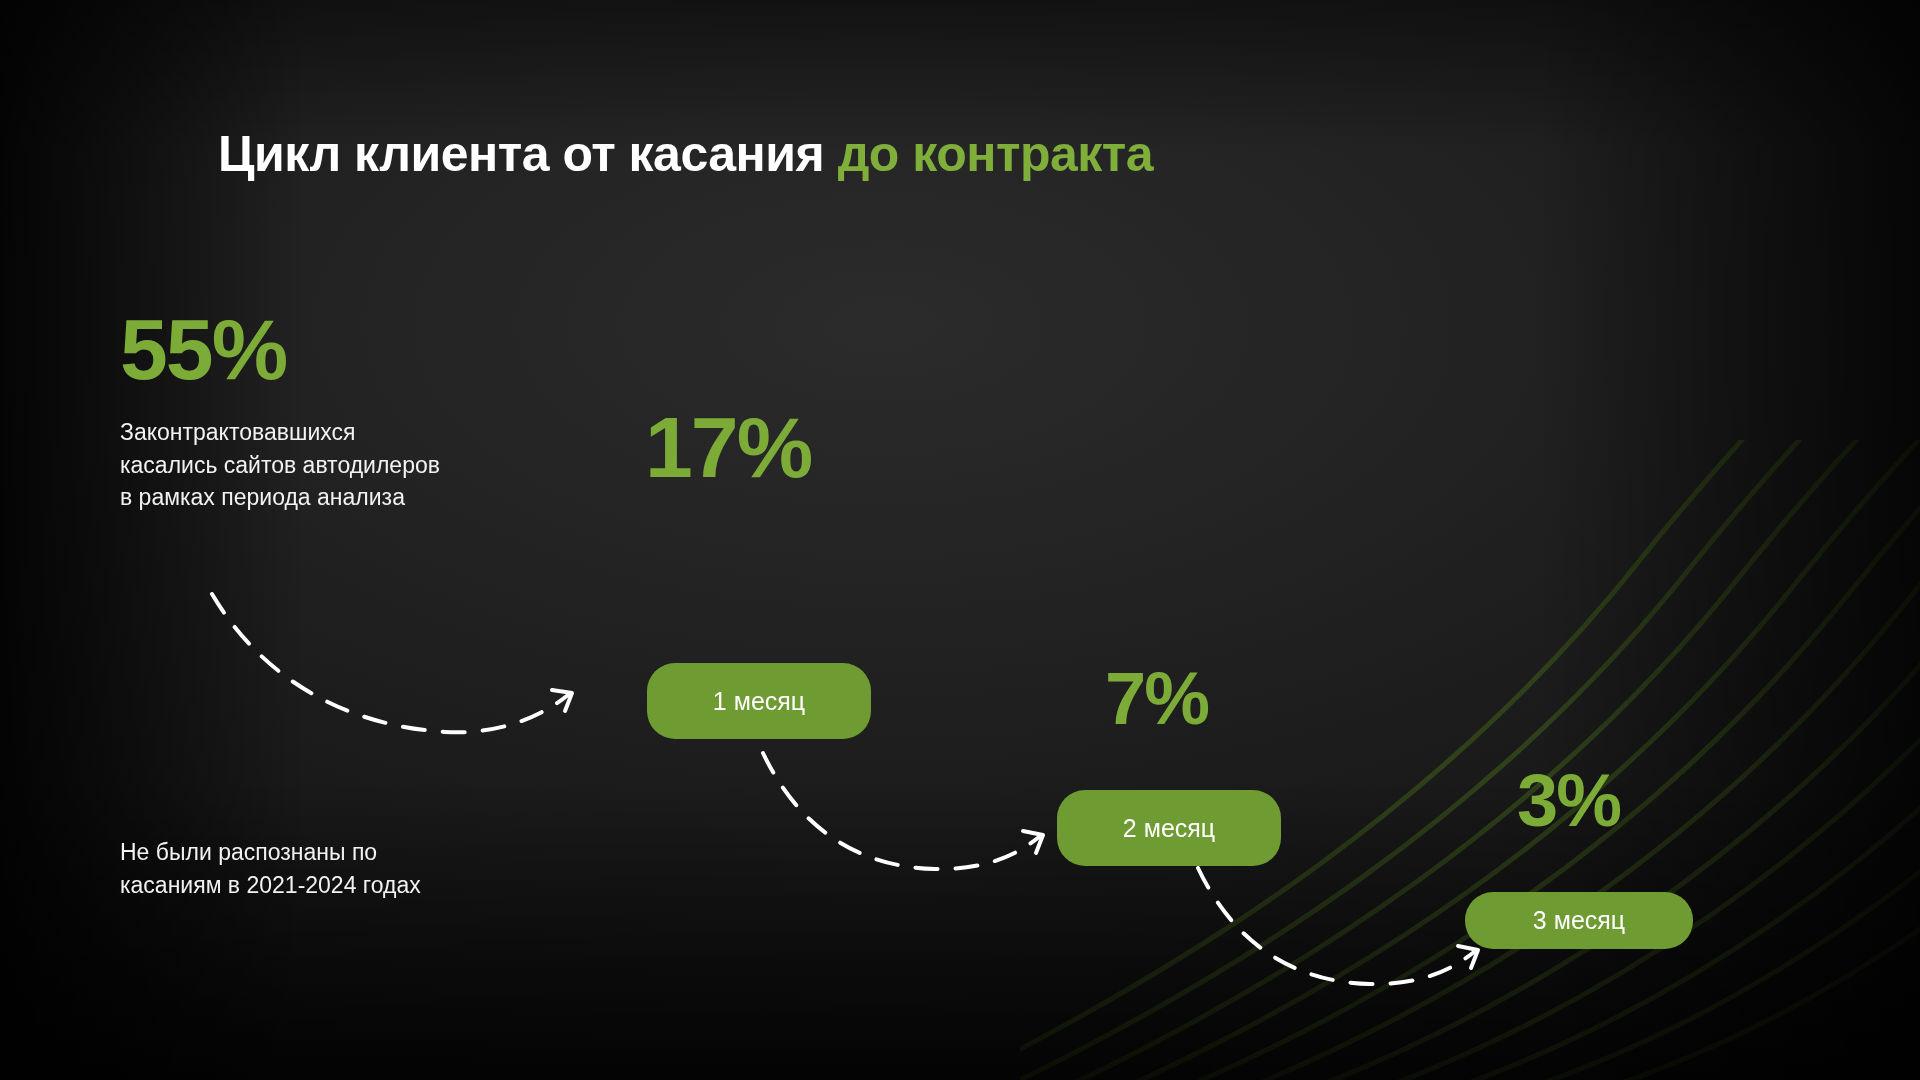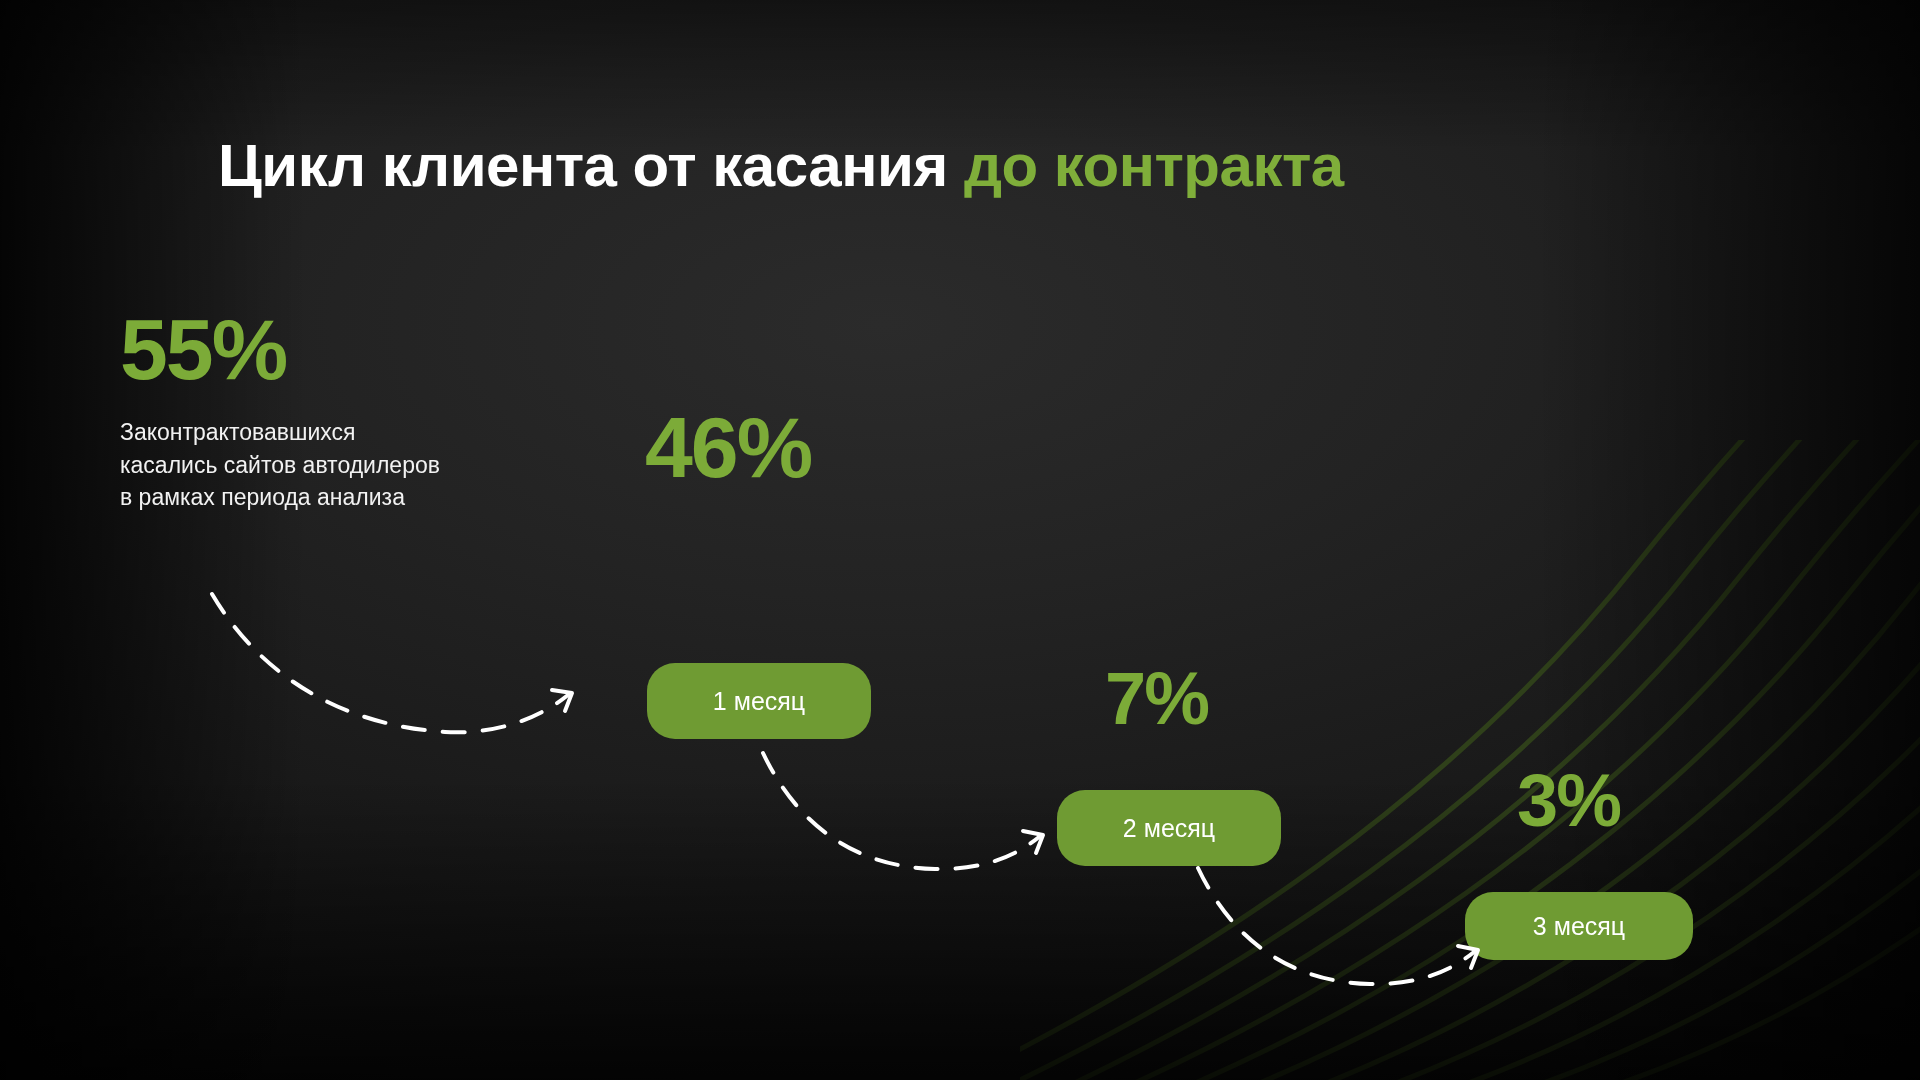--- a/index.html
+++ b/index.html
@@ -20,21 +20,21 @@
     background:
       linear-gradient(90deg, rgba(0,0,0,.85) 0%, rgba(0,0,0,0) 16%, rgba(0,0,0,0) 80%, rgba(0,0,0,.78) 100%),
       linear-gradient(180deg, rgba(0,0,0,.45) 0%, rgba(0,0,0,0) 14%, rgba(0,0,0,0) 72%, rgba(0,0,0,.80) 100%);
     pointer-events:none;
   }
   #bg-arcs{position:absolute;right:0;bottom:0;width:900px;height:640px;pointer-events:none;}
 
   
   #title{
     position:absolute;left:218px;top:92px;
-    font-size:60px;font-weight:700;letter-spacing:-.5px;
+    font-size:50px;font-weight:700;letter-spacing:-.5px;
     color:#ffffff;white-space:nowrap;line-height:1.12;
   }
   #title .accent{color:#7fae3a;}
 
   
   .stat{position:absolute;}
   .stat .num{
     font-size:86px;font-weight:700;color:#7cab38;line-height:1;
     letter-spacing:-2px;display:block;
   }
@@ -57,21 +57,21 @@
   
   .pill{
     position:absolute;
     background:#6f9b33;border-radius:28px;
     color:#ffffff;font-size:25px;font-weight:400;
     display:flex;align-items:center;justify-content:center;
     box-sizing:border-box;
   }
   #pill-1{left:647px;top:663px;width:224px;height:76px;}
   #pill-2{left:1057px;top:790px;width:224px;height:76px;}
-  #pill-3{left:1465px;top:892px;width:228px;height:68px;}
+  #pill-3{left:1465px;top:892px;width:228px;height:57px;}
 
   
   .arrow-svg{position:absolute;pointer-events:none;overflow:visible;}
   #arrow-1{left:190px;top:580px;width:420px;height:180px;}
   #arrow-2{left:745px;top:745px;width:320px;height:150px;}
   #arrow-3{left:1180px;top:860px;width:320px;height:150px;}
   .arrow-path{fill:none;stroke:#ffffff;stroke-width:4;stroke-linecap:round;stroke-dasharray:22 18;}
   .arrow-head{fill:none;stroke:#ffffff;stroke-width:4;stroke-linecap:round;stroke-linejoin:round;}
 </style>
 </head>
@@ -100,24 +100,26 @@
 <h1 id="title"><span>Цикл клиента от касания </span><span class="accent">до контракта</span></h1>
 
 <div class="stat" id="stat-55">
   <span class="num">55%</span>
   <span class="desc">Законтрактовавшихся
 касались сайтов автодилеров
 в рамках периода анализа</span>
 </div>
 
 <div class="stat" id="stat-46">
-  <span class="num">46%</span>
+  <span class="num">17%</span>
 </div>
 
 <div class="stat" id="stat-28">
+  <span class="desc">Не были распознаны по
+касаниям в 2021-2024 годах</span>
 </div>
 
 <div class="stat-small" id="stat-7">
   <span class="num">7%</span>
 </div>
 <div class="stat-small" id="stat-3">
   <span class="num">3%</span>
 </div>
 
 <div class="pill" id="pill-1">

